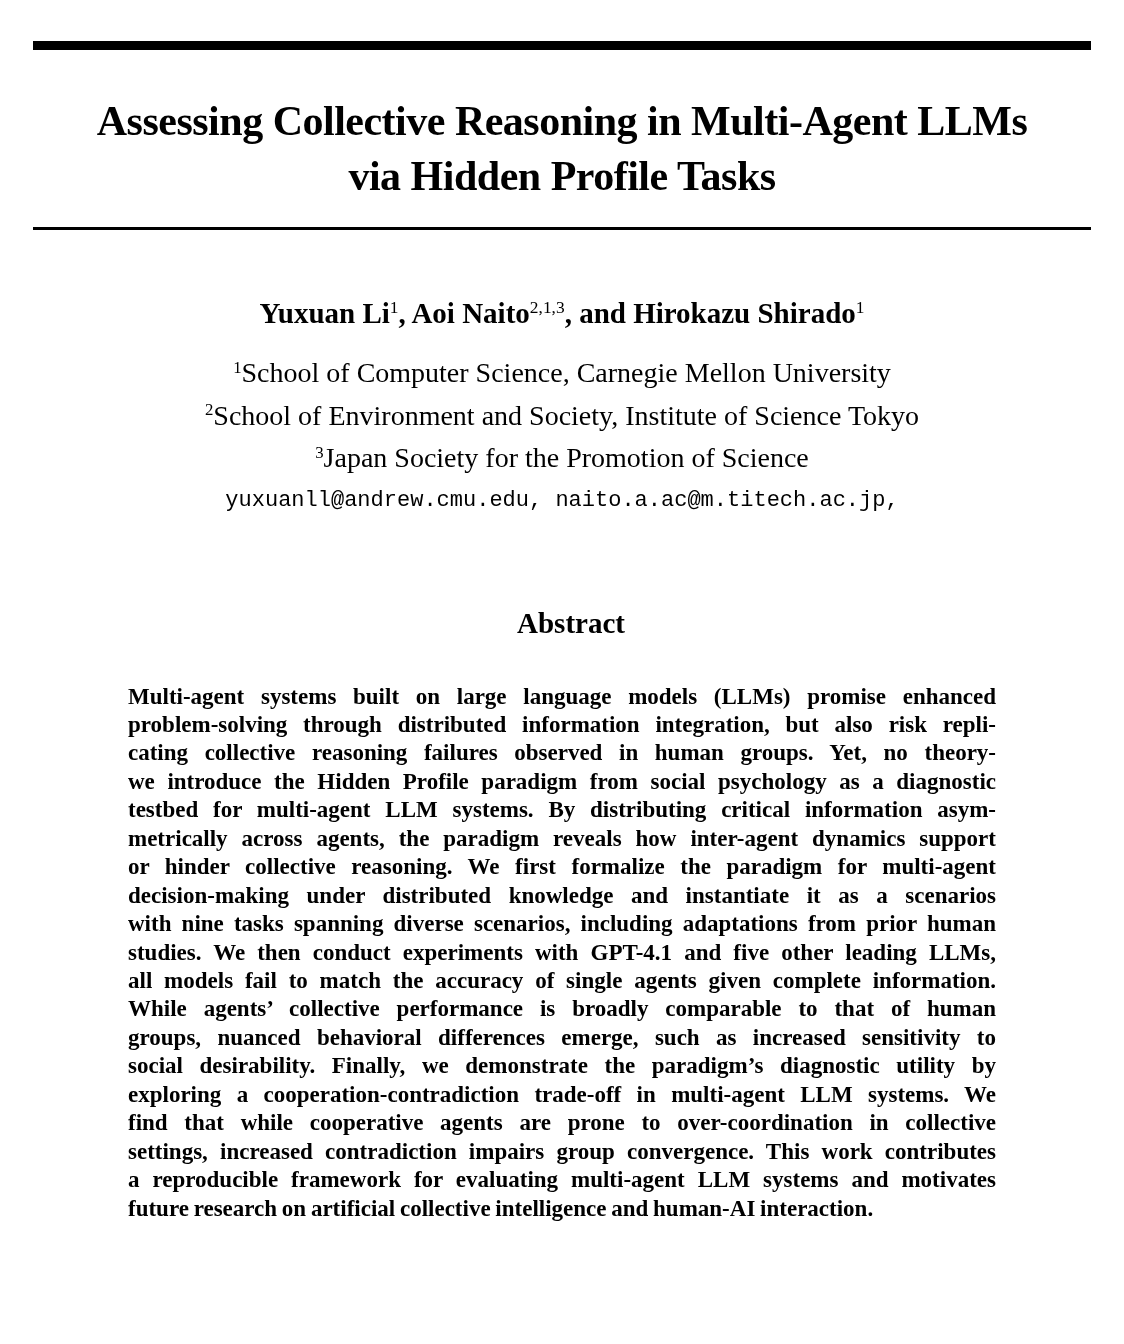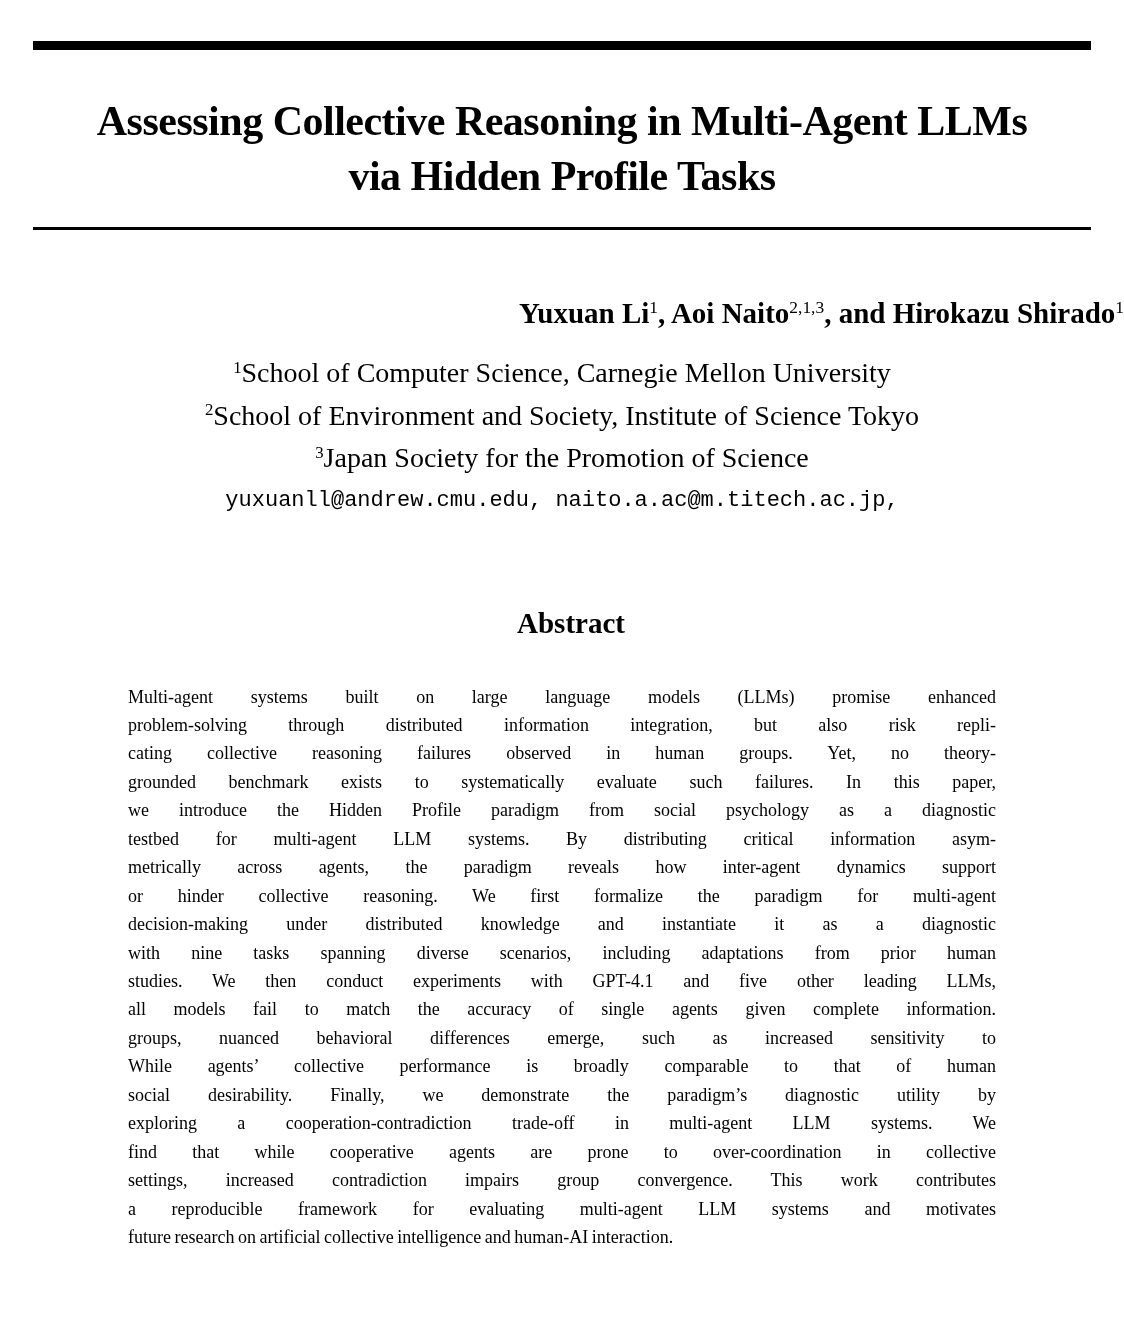--- a/index.html
+++ b/index.html
@@ -32,21 +32,21 @@
     letter-spacing: -0.5px;
   }
   .title .tl { display: block; white-space: nowrap; }
   .rule {
     margin: 23px 33px 0;
     height: 3px;
     background: #000000;
   }
   .authors {
     margin-top: 66px;
-    text-align: right;
+    text-align: center;
     font-size: 29px;
     font-weight: bold;
     line-height: 34px;
   }
   sup.sup {
     font-size: 60%;
     font-weight: normal;
     position: relative;
     top: -0.55em;
     vertical-align: baseline;
@@ -67,22 +67,23 @@
     margin-top: 86px;
     text-align: center;
     font-size: 29px;
     line-height: 34px;
     font-weight: bold;
     padding-left: 18px;
   }
   .abs-body {
     margin: 43px auto 0;
     width: 868px;
-    font-size: 18px;
+    font-size: 23px;
     word-spacing: -1px;
+    font-weight: bold;
   }
   .abs-line {
     line-height: 28.45px;
     text-align: justify;
     text-align-last: justify;
   }
   .abs-line.last { text-align-last: left; }
 </style>
 </head>
 <body>
@@ -109,31 +110,30 @@
   <div class="emails">
     <div>yuxuanll@andrew.cmu.edu, naito.a.ac@m.titech.ac.jp,</div>
   </div>
 
   <h2 class="abs-head">Abstract</h2>
 
   <div class="abs-body">
       <div class="abs-line">Multi-agent systems built on large language models (LLMs) promise enhanced</div>
       <div class="abs-line">problem-solving through distributed information integration, but also risk repli-</div>
       <div class="abs-line">cating collective reasoning failures observed in human groups.  Yet, no theory-</div>
-      <div class="abs-line">grounded benchmark exists to systematically evaluate such failures. In this paper,</div>
       <div class="abs-line">we introduce the Hidden Profile paradigm from social psychology as a diagnostic</div>
       <div class="abs-line">testbed for multi-agent LLM systems. By distributing critical information asym-</div>
       <div class="abs-line">metrically across agents, the paradigm reveals how inter-agent dynamics support</div>
       <div class="abs-line">or hinder collective reasoning.  We first formalize the paradigm for multi-agent</div>
-      <div class="abs-line">decision-making under distributed knowledge and instantiate it as a diagnostic</div>
+      <div class="abs-line">decision-making under distributed knowledge and instantiate it as a scenarios</div>
       <div class="abs-line">with nine tasks spanning diverse scenarios, including adaptations from prior human</div>
       <div class="abs-line">studies. We then conduct experiments with GPT-4.1 and five other leading LLMs,</div>
       <div class="abs-line">all models fail to match the accuracy of single agents given complete information.</div>
+      <div class="abs-line">While agents’ collective performance is broadly comparable to that of human</div>
       <div class="abs-line">groups, nuanced behavioral differences emerge, such as increased sensitivity to</div>
-      <div class="abs-line">While agents’ collective performance is broadly comparable to that of human</div>
       <div class="abs-line">social desirability.  Finally, we demonstrate the paradigm’s diagnostic utility by</div>
       <div class="abs-line">exploring a cooperation-contradiction trade-off in multi-agent LLM systems. We</div>
       <div class="abs-line">find that while cooperative agents are prone to over-coordination in collective</div>
       <div class="abs-line">settings, increased contradiction impairs group convergence. This work contributes</div>
       <div class="abs-line">a reproducible framework for evaluating multi-agent LLM systems and motivates</div>
       <div class="abs-line last">future research on artificial collective intelligence and human-AI interaction.</div>
     </div>
 
 </div>
 

